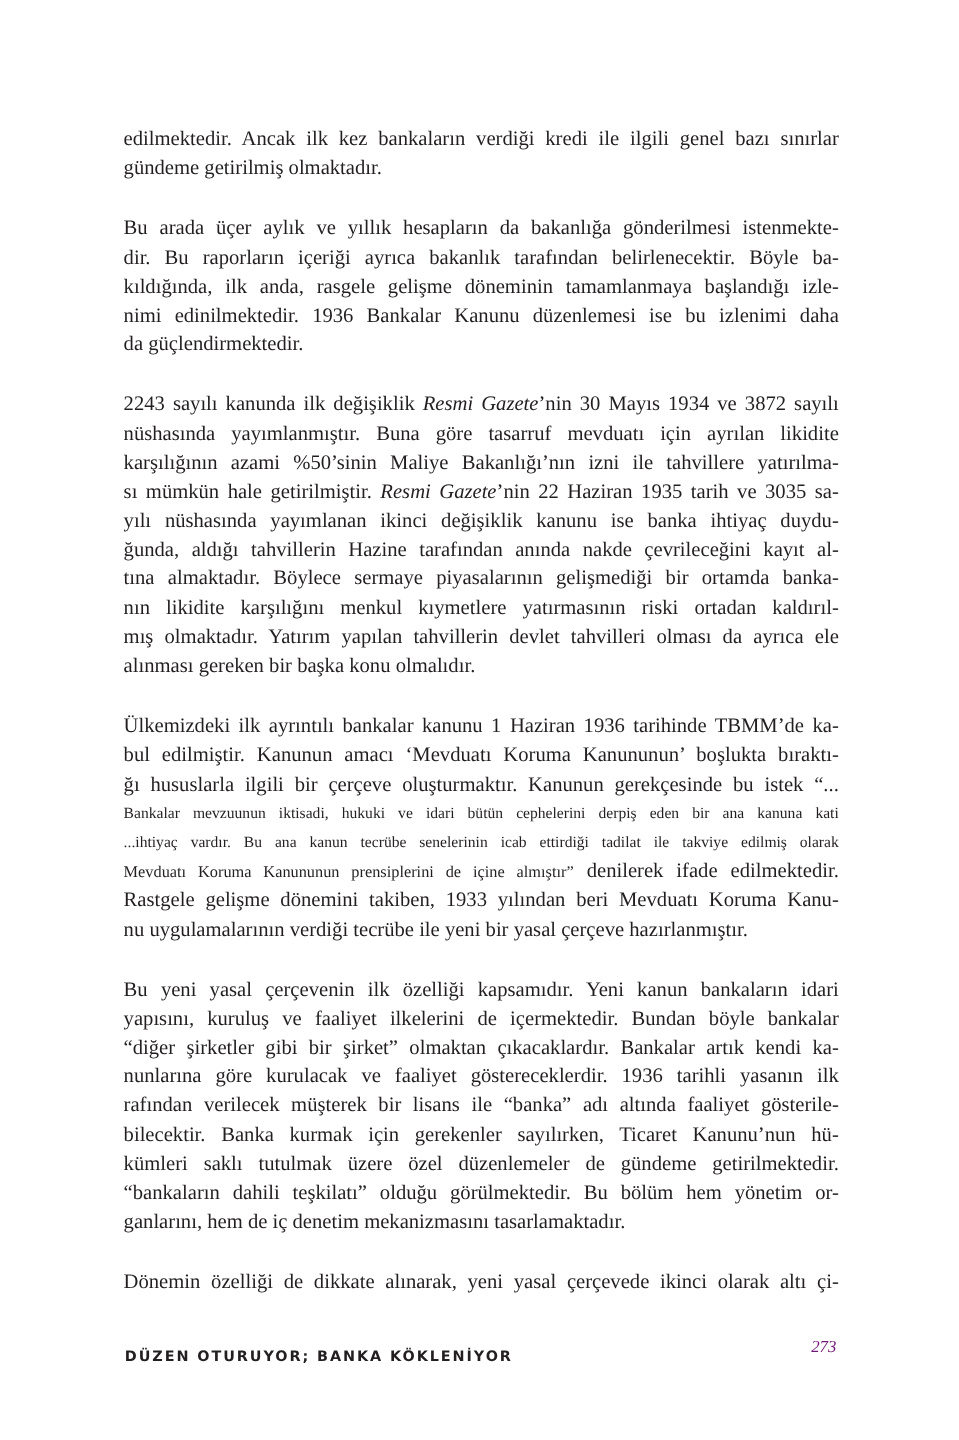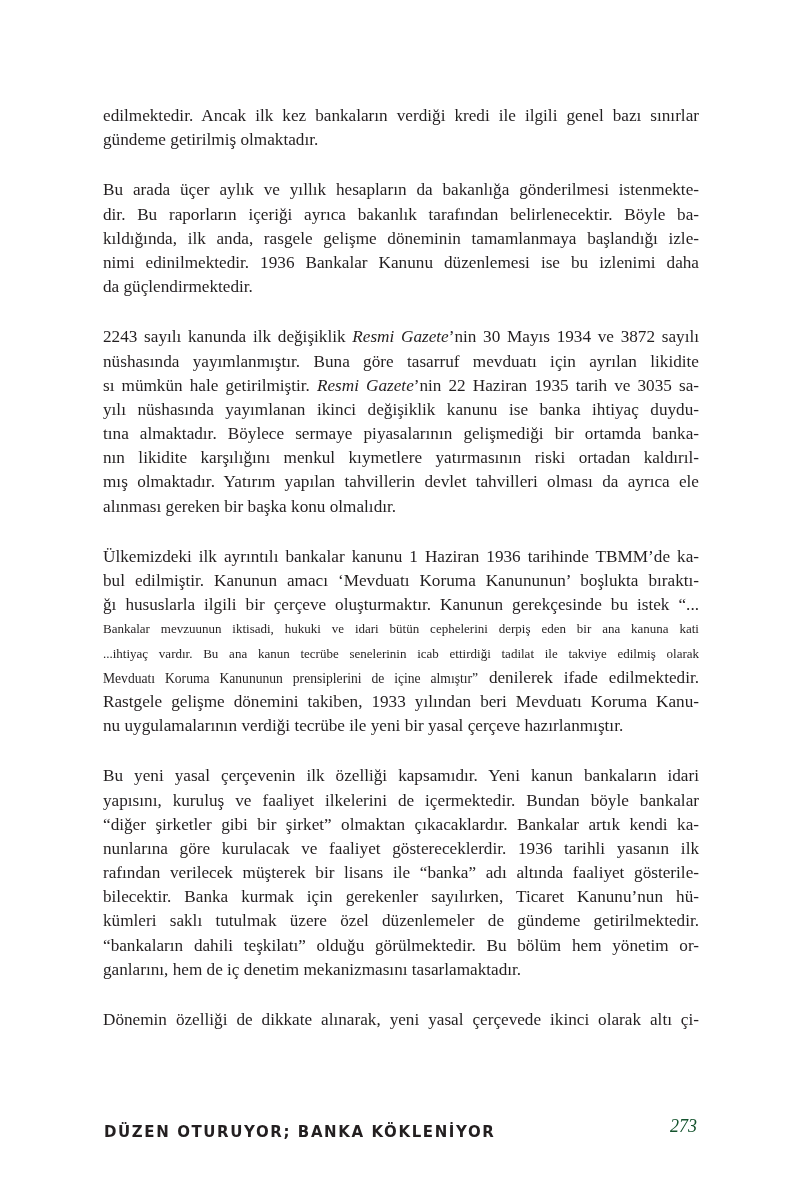--- a/index.html
+++ b/index.html
@@ -45,32 +45,32 @@
     font-size: 13.6px;
     margin-top: 18px;
   }
   .it { font-style: italic; }
   .footer-title {
     position: absolute;
     left: 104px;
     top: 1123px;
     font-family: "DejaVu Sans", "Liberation Sans", sans-serif;
     font-weight: bold;
-    font-size: 15px;
+    font-size: 12px;
     letter-spacing: 1.6px;
     color: #231f20;
   }
   .page-number {
     position: absolute;
     right: 102px;
     top: 1116px;
     font-family: "Liberation Serif", "DejaVu Serif", serif;
     font-style: italic;
-    font-size: 18px;
-    color: #14532d;
+    font-size: 14px;
+    color: #701a75;
   }
 </style>
 </head>
 <body>
 
 <div class="page">
 
   <div class="para">
     <span class="line">edilmektedir. Ancak ilk kez bankaların verdiği kredi ile ilgili genel bazı sınırlar</span>
     <span class="line last">gündeme getirilmiş olmaktadır.</span>
@@ -80,22 +80,24 @@
     <span class="line">Bu arada üçer aylık ve yıllık hesapların da bakanlığa gönderilmesi istenmekte-</span>
     <span class="line">dir. Bu raporların içeriği ayrıca bakanlık tarafından belirlenecektir. Böyle ba-</span>
     <span class="line">kıldığında, ilk anda, rasgele gelişme döneminin tamamlanmaya başlandığı izle-</span>
     <span class="line">nimi edinilmektedir. 1936 Bankalar Kanunu düzenlemesi ise bu izlenimi daha</span>
     <span class="line last">da güçlendirmektedir.</span>
   </div>
 
   <div class="para">
     <span class="line"><span>2243 sayılı kanunda ilk değişiklik </span><span class="it">Resmi Gazete</span><span>’nin 30 Mayıs 1934 ve 3872 sayılı</span></span>
     <span class="line">nüshasında yayımlanmıştır. Buna göre tasarruf mevduatı için ayrılan likidite</span>
+    <span class="line">karşılığının azami %50’sinin Maliye Bakanlığı’nın izni ile tahvillere yatırılma-</span>
     <span class="line"><span>sı mümkün hale getirilmiştir. </span><span class="it">Resmi Gazete</span><span>’nin 22 Haziran 1935 tarih ve 3035 sa-</span></span>
     <span class="line">yılı nüshasında yayımlanan ikinci değişiklik kanunu ise banka ihtiyaç duydu-</span>
+    <span class="line">ğunda, aldığı tahvillerin Hazine tarafından anında nakde çevrileceğini kayıt al-</span>
     <span class="line">tına almaktadır.  Böylece sermaye piyasalarının gelişmediği bir ortamda banka-</span>
     <span class="line">nın likidite karşılığını menkul kıymetlere yatırmasının riski ortadan kaldırıl-</span>
     <span class="line">mış olmaktadır. Yatırım yapılan tahvillerin devlet tahvilleri olması da ayrıca ele</span>
     <span class="line last">alınması gereken bir başka konu olmalıdır.</span>
   </div>
 
   <div class="para">
     <span class="line">Ülkemizdeki ilk ayrıntılı bankalar kanunu 1 Haziran 1936 tarihinde TBMM’de ka-</span>
     <span class="line">bul edilmiştir. Kanunun amacı ‘Mevduatı Koruma Kanununun’ boşlukta bıraktı-</span>
     <span class="line">ğı hususlarla ilgili bir çerçeve oluşturmaktır. Kanunun gerekçesinde bu istek “...</span>

